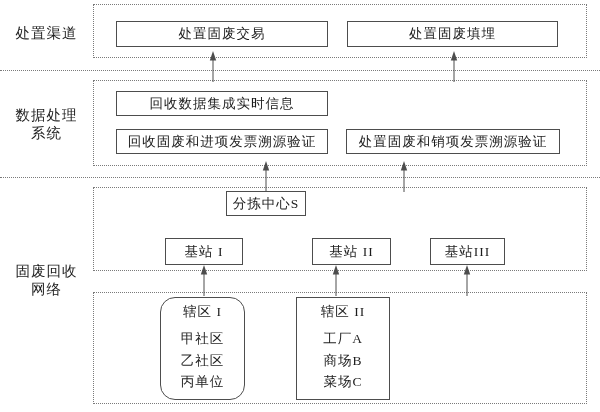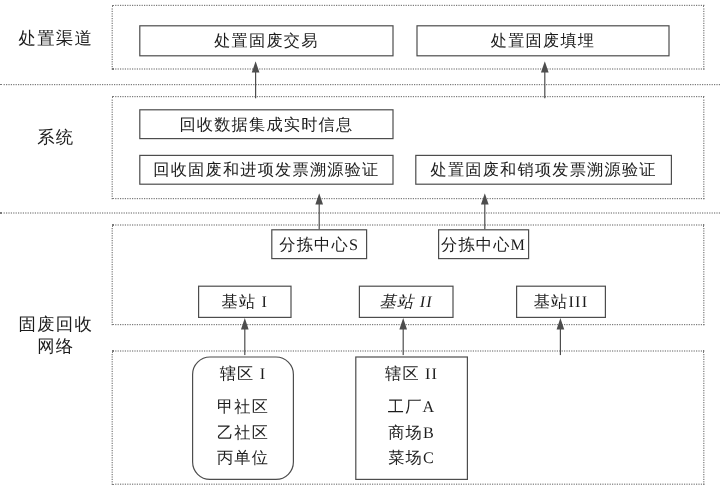--- a/index.html
+++ b/index.html
@@ -28,20 +28,21 @@
   <div class="sep" style="top:70px;"></div>
   <div class="sep" style="top:177px;"></div>
 
   <div class="drect" style="left:93px;top:4px;width:494px;height:54px;"></div>
   <div class="drect" style="left:93px;top:80px;width:494px;height:86px;"></div>
   <div class="drect" style="left:93px;top:187px;width:494px;height:84px;"></div>
   <div class="drect" style="left:93px;top:292px;width:494px;height:112px;"></div>
 
   <div class="side-label" style="top:24px;">处置渠道</div>
   <div class="side-label" style="top:106px;">
+    <div>数据处理</div>
     <div>系统</div>
   </div>
   <div class="side-label" style="top:262px;">
     <div>固废回收</div>
     <div>网络</div>
   </div>
 
   <div class="box" style="left:116px;top:21px;width:212px;height:26px;">处置固废交易</div>
   <div class="box" style="left:347px;top:21px;width:211px;height:26px;">处置固废填埋</div>
 
@@ -61,24 +62,23 @@
   <svg class="arrow" style="left:260px;top:161px;" width="12" height="31" viewBox="0 0 12 31">
     <line x1="6" y1="31" x2="6" y2="4" stroke="#4d4d4d" stroke-width="1"></line>
     <polygon points="6,0 2.8,9.5 9.2,9.5" fill="#4d4d4d"></polygon>
   </svg>
   <svg class="arrow" style="left:398px;top:161px;" width="12" height="31" viewBox="0 0 12 31">
     <line x1="6" y1="31" x2="6" y2="4" stroke="#4d4d4d" stroke-width="1"></line>
     <polygon points="6,0 2.8,9.5 9.2,9.5" fill="#4d4d4d"></polygon>
   </svg>
 
   <div class="box" style="left:226px;top:191px;width:80px;height:25px;">分拣中心S</div>
-  <div class="box" style="left:365px;top:191px;width:76px;height:25px;">分拣中心M</div>
 
   <div class="box" style="left:165px;top:238px;width:78px;height:27px;">基站 I</div>
-  <div class="box" style="left:299px;top:238px;width:79px;height:27px;font-style:italic;">基站 II</div>
+  <div class="box" style="left:312px;top:238px;width:79px;height:27px;">基站 II</div>
   <div class="box" style="left:430px;top:238px;width:75px;height:27px;">基站III</div>
 
   <svg class="arrow" style="left:198px;top:265px;" width="12" height="31" viewBox="0 0 12 31">
     <line x1="6" y1="31" x2="6" y2="4" stroke="#4d4d4d" stroke-width="1"></line>
     <polygon points="6,0 2.8,9.5 9.2,9.5" fill="#4d4d4d"></polygon>
   </svg>
   <svg class="arrow" style="left:330px;top:265px;" width="12" height="31" viewBox="0 0 12 31">
     <line x1="6" y1="31" x2="6" y2="4" stroke="#4d4d4d" stroke-width="1"></line>
     <polygon points="6,0 2.8,9.5 9.2,9.5" fill="#4d4d4d"></polygon>
   </svg>

